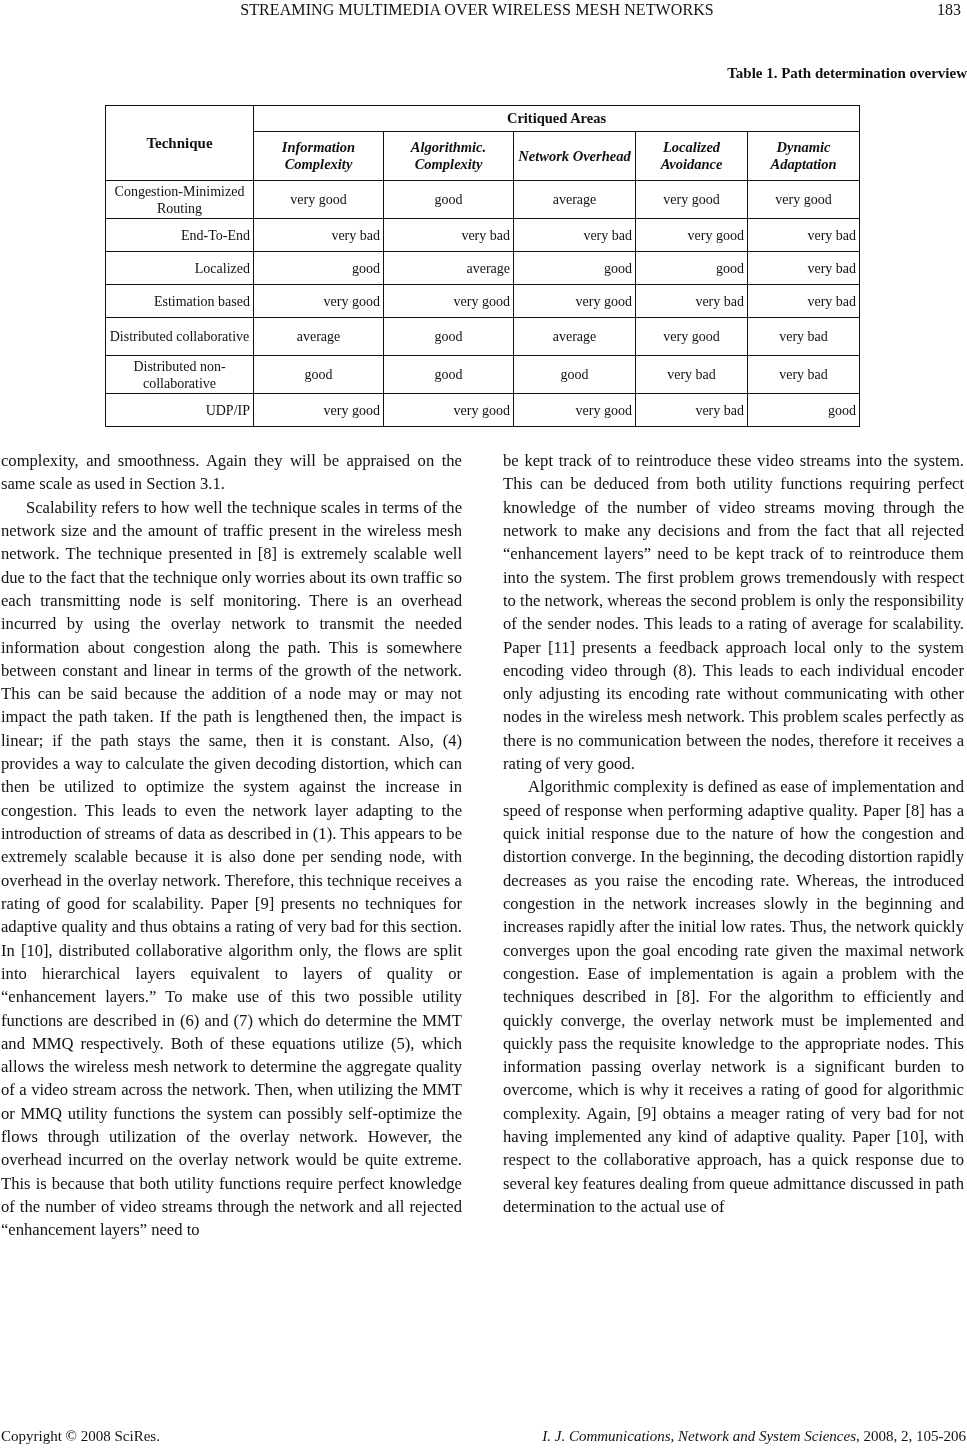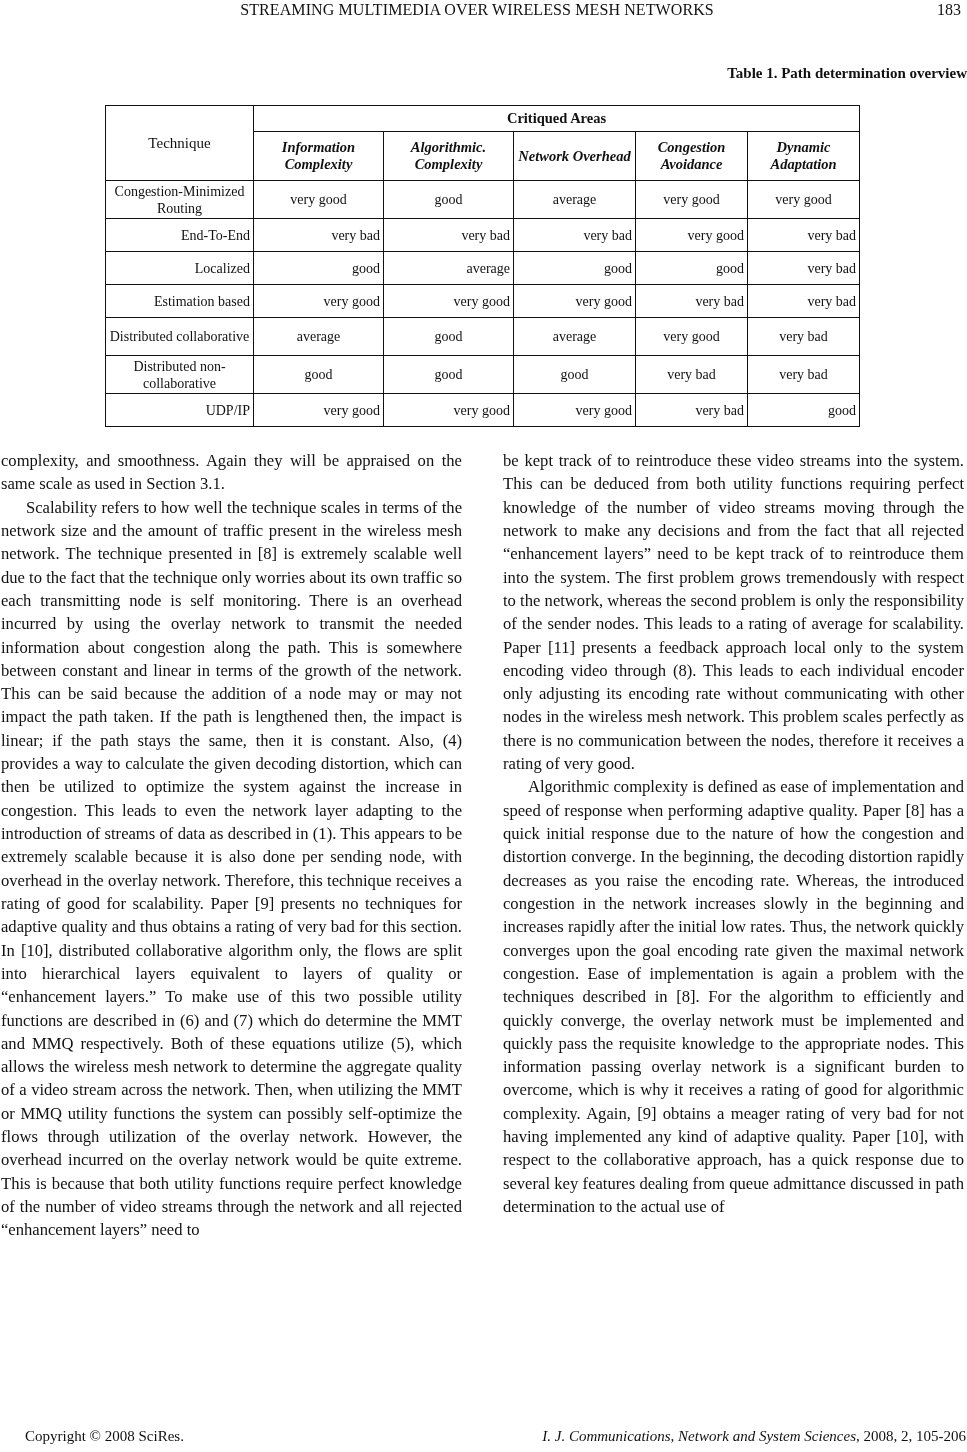--- a/index.html
+++ b/index.html
@@ -22,37 +22,37 @@
     font-weight: bold; font-size: 15px;
   }
   table.overview {
     position: absolute; top: 105px; left: 105px; width: 754px;
     border-collapse: collapse; font-size: 14px; table-layout: fixed;
   }
   table.overview td, table.overview th {
     border: 1.3px solid #111; text-align: center; vertical-align: middle;
     padding: 0 3px; line-height: 17px; font-weight: normal;
   }
-  table.overview th.tech { font-weight: normal; font-size: 15px; }
+  table.overview th.tech { font-weight: bold; font-size: 15px; }
   table.overview th.group { font-weight: bold; font-size: 14.5px; height: 25px; }
   table.overview th.sub { font-weight: bold; font-style: italic; height: 48px; font-size: 14.5px; }
   table.overview tr.r1 td { height: 32px; text-align: right; }
   table.overview tr.rt td { height: 37px; }
   .col {
     position: absolute; top: 449px; width: 461px;
     font-size: 16.6px; line-height: 23.32px; text-align: justify;
   }
   .col.left { left: 1px; }
   .col.right { left: 503px; }
   .col p { margin: 0; }
   .col p.indent { text-indent: 25px; }
   .footer {
     position: absolute; top: 1428px; left: 0; width: 967px; font-size: 15px;
   }
-  .footer .copy { position: absolute; left: 1px; padding-left: 24px; }
+  .footer .copy { position: absolute; left: 1px; }
   .footer .journal { position: absolute; right: 1px; }
   .footer .journal i { }
 </style>
 </head>
 <body>
 
 <div class="running-head">
   <span class="title">STREAMING MULTIMEDIA OVER WIRELESS MESH NETWORKS</span>
   <span class="pageno">183</span>
 </div>
@@ -70,21 +70,21 @@
   </colgroup>
   <thead>
     <tr>
       <th class="tech" rowspan="2">Technique</th>
       <th class="group" colspan="5">Critiqued Areas</th>
     </tr>
     <tr>
       <th class="sub">Information Complexity</th>
       <th class="sub">Algorithmic. Complexity</th>
       <th class="sub">Network Overhead</th>
-      <th class="sub">Congestion Avoidance</th>
+      <th class="sub">Localized Avoidance</th>
       <th class="sub">Dynamic Adaptation</th>
     </tr>
   </thead>
   <tbody>
     <tr class="rt">
       <td>Congestion-Minimized Routing</td>
       <td>very good</td>
       <td>good</td>
       <td>average</td>
       <td>very good</td>

